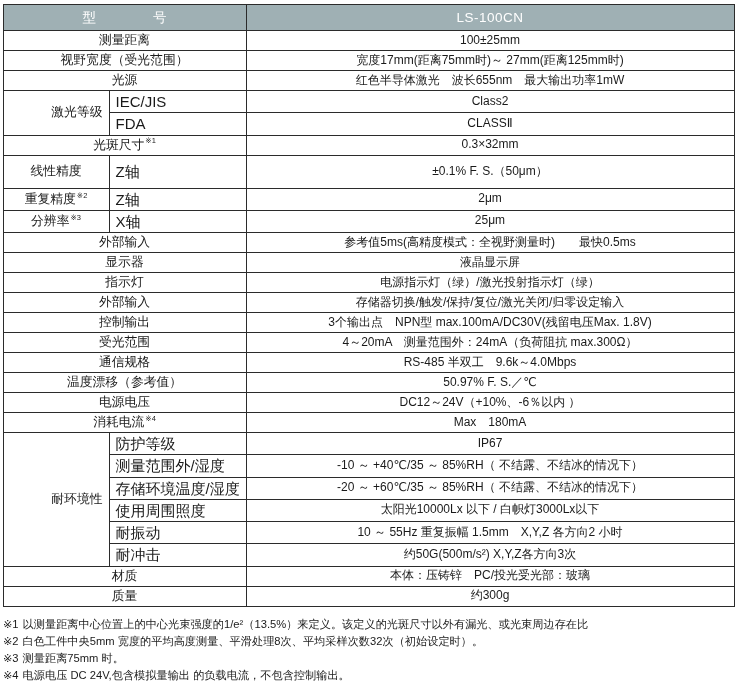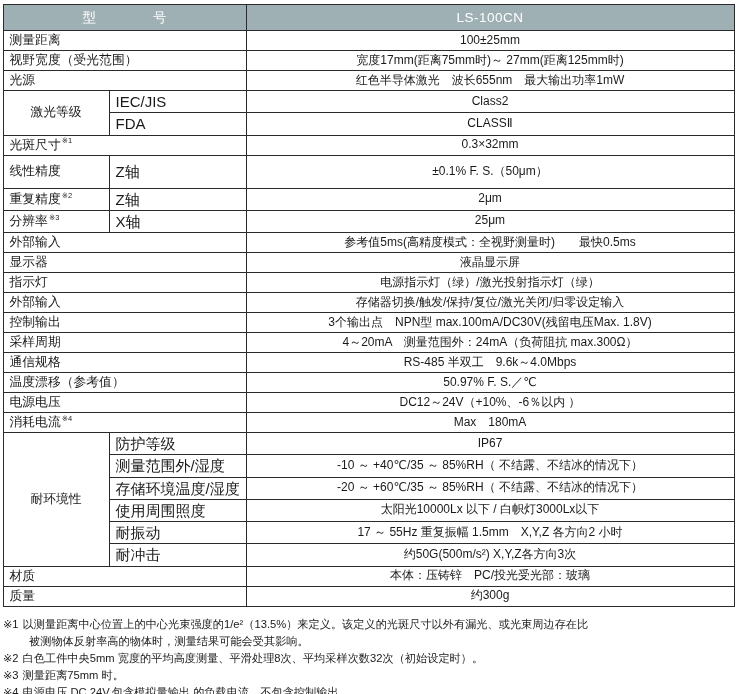--- a/index.html
+++ b/index.html
@@ -44,33 +44,33 @@
     color: #ffffff;
     text-align: center;
     font-size: 13.5px;
     letter-spacing: 0.5px;
     height: 21px;
     padding: 1px 6px;
   }
   th.hdr-model { letter-spacing: 10px; text-indent: 10px; }
 
   td.lbl {
-    text-align: left;
+    text-align: center;
     font-size: 12.8px;
   }
   td.sub {
     text-align: left;
     font-size: 15px;
   }
   td.val {
     text-align: center;
     font-size: 12px;
   }
   td.rowspan-lbl {
-    text-align: center;
+    text-align: right;
     vertical-align: middle;
     margin-left: 48px;
   }
   .r-std { height: 20px; }
   .r-tall { height: 33px; }
   sup.mk {
     font-size: 7.5px;
     vertical-align: super;
     line-height: 0;
     margin-left: 1px;
@@ -192,21 +192,21 @@
         <td colspan="2" class="lbl">外部输入</td>
         <td class="val">存储器切换/触发/保持/复位/激光关闭/归零设定输入</td>
       </tr>
 
       <tr class="r-std">
         <td colspan="2" class="lbl">控制输出</td>
         <td class="val">3个输出点　NPN型 max.100mA/DC30V(残留电压Max. 1.8V)</td>
       </tr>
 
       <tr class="r-std">
-        <td colspan="2" class="lbl">采样周期</td>
+        <td colspan="2" class="lbl">受光范围</td>
         <td class="val">4～20mA　测量范围外：24mA（负荷阻抗 max.300Ω）</td>
       </tr>
 
       <tr class="r-std">
         <td colspan="2" class="lbl">通信规格</td>
         <td class="val">RS-485 半双工　9.6k～4.0Mbps</td>
       </tr>
 
       <tr class="r-std">
         <td colspan="2" class="lbl">温度漂移（参考值）</td>
@@ -235,21 +235,21 @@
       <tr class="r-std">
         <td class="sub">存储环境温度/湿度</td>
         <td class="val">-20 ～ +60℃/35 ～ 85%RH（ 不结露、不结冰的情况下）</td>
       </tr>
       <tr class="r-std">
         <td class="sub">使用周围照度</td>
         <td class="val">太阳光10000Lx 以下 / 白帜灯3000Lx以下</td>
       </tr>
       <tr class="r-std">
         <td class="sub">耐振动</td>
-        <td class="val">17 ～ 55Hz 重复振幅 1.5mm　X,Y,Z 各方向2 小时</td>
+        <td class="val">10 ～ 55Hz 重复振幅 1.5mm　X,Y,Z 各方向2 小时</td>
       </tr>
       <tr class="r-std">
         <td class="sub">耐冲击</td>
         <td class="val">约50G(500m/s²) X,Y,Z各方向3次</td>
       </tr>
 
       <tr class="r-std">
         <td colspan="2" class="lbl">材质</td>
         <td class="val">本体：压铸锌　PC/投光受光部：玻璃</td>
       </tr>
@@ -262,21 +262,20 @@
     </tbody>
   </table>
 
   <div id="notes">
 
 
     <div class="note-row">
       <span class="note-mark">※1</span>
       <span class="note-body">以测量距离中心位置上的中心光束强度的1/e²（13.5%）来定义。该定义的光斑尺寸以外有漏光、或光束周边存在比</span>
     </div>
-    <div class="note-cont">被测物体反射率高的物体时，测量结果可能会受其影响。</div>
 
     <div class="note-row">
       <span class="note-mark">※2</span>
       <span class="note-body">白色工件中央5mm 宽度的平均高度测量、平滑处理8次、平均采样次数32次（初始设定时）。</span>
     </div>
 
     <div class="note-row">
       <span class="note-mark">※3</span>
       <span class="note-body">测量距离75mm 时。</span>
     </div>

